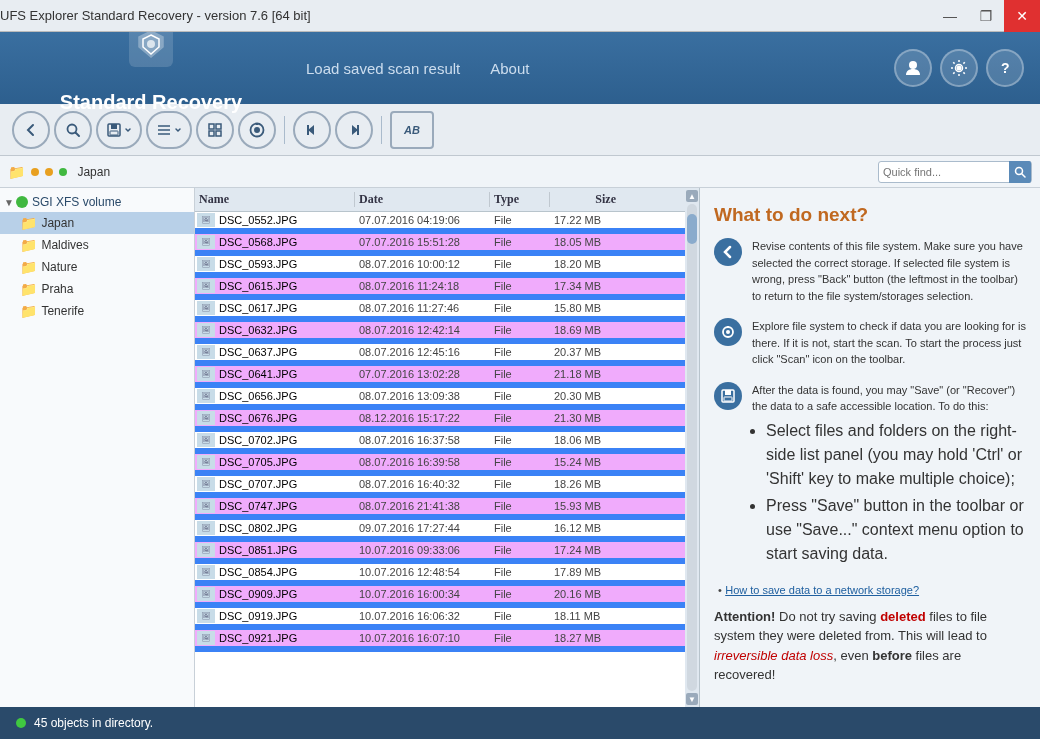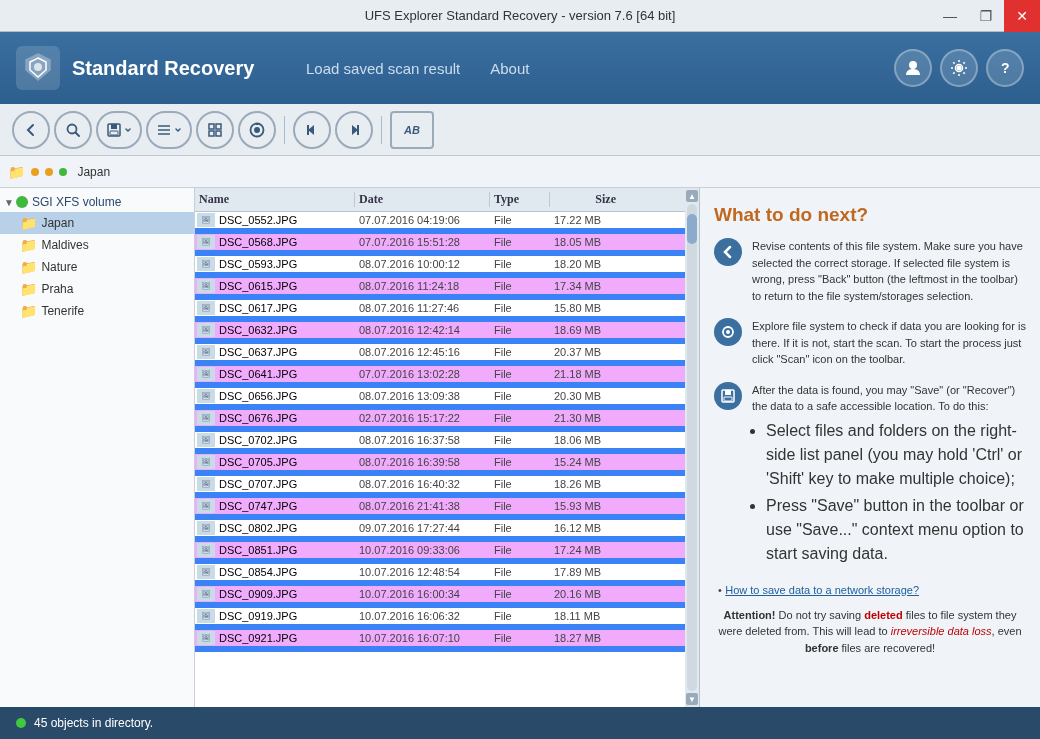--- a/index.html
+++ b/index.html
@@ -4,21 +4,20 @@
   <style>
     * { box-sizing: border-box; margin: 0; padding: 0; }
     body { font-family: 'Segoe UI', Arial, sans-serif; font-size: 12px; background: #d0d8e0; width: 1040px; height: 739px; overflow: hidden; }
 
     
     #titlebar {
       background: #e8edf2;
       height: 32px;
       display: flex;
       align-items: center;
-      justify-content: center;
       font-size: 13px;
       color: #333;
       border-bottom: 1px solid #bbb;
       position: relative;
     }
     #titlebar-controls {
       position: absolute;
       right: 0;
       top: 0;
       display: flex;
@@ -43,22 +42,23 @@
       background: linear-gradient(to bottom, #3a6fa0, #2d5f8e);
       height: 72px;
       display: flex;
       align-items: center;
       padding: 0 16px;
       gap: 0;
     }
     #brand {
       display: flex;
       align-items: center;
-      gap: 12px;
+      gap: 24px;
       min-width: 270px;
+      flex-direction: column;
     }
     #brand-logo {
       width: 44px;
       height: 44px;
       background: rgba(255,255,255,0.15);
       border-radius: 6px;
       display: flex; align-items: center; justify-content: center;
       font-size: 22px;
     }
     #brand-title {
@@ -310,24 +310,23 @@
     .hint-list { margin-left: 14px; margin-top: 4px; }
     .hint-list li { margin-bottom: 3px; font-size: 16px; color: #333; }
     .link-blue {
       color: #2060a0;
       text-decoration: underline;
       cursor: pointer;
       font-size: 11px;
     }
     .attention-box {
       margin-top: 10px;
-      font-size: 11px;
+      font-size: 13px;
       color: #333;
       line-height: 1.5;
-      text-align: center;
     }
     .attention-box strong { color: #333; }
     .attention-box .red-text { color: #c00000; }
 
     
     #statusbar {
       background: #2a4a6a;
       height: 32px;
       display: flex;
       align-items: center;
@@ -450,20 +449,29 @@
   <div class="tb-sep"></div>
   <button class="tb-btn" style="font-size:11px;font-weight:bold;color:#3a5a7a;border-radius:4px;width:44px;">AB</button>
 </div>
 
 <div id="pathbar">
   <span class="path-icon">📁</span>
   <span class="path-dot"></span>
   <span class="path-dot"></span>
   <span class="path-dot green"></span>
   <span id="path-text">Japan</span>
+  <div id="quick-find">
+    <input type="text" placeholder="Quick find..." style="">
+    <button id="quick-find-btn">
+      <svg width="12" height="12" viewBox="0 0 12 12">
+          <circle cx="5" cy="5" r="3.5" stroke="white" stroke-width="1.5" fill="none"></circle>
+          <line x1="7.5" y1="7.5" x2="11" y2="11" stroke="white" stroke-width="1.5" stroke-linecap="round"></line>
+        </svg>
+    </button>
+  </div>
 </div>
 
 <div id="main">
 
   <div id="left-panel">
 
     <div id="tree">
       <div class="tree-root">
         <span class="expand-icon">▼</span>
         <span class="green-circle"></span>
@@ -580,21 +588,21 @@
       </div>
       <div class="file-date-cell">08.07.2016 13:09:38</div>
       <div class="file-type-cell">File</div>
       <div class="file-size-cell">20.30 MB</div>
     </div>
           <div class="file-row alt">
       <div class="file-name-cell">
         <div class="file-thumb" style="background:#c8dce8; width:18px; height:14px; font-size:7px; display:flex; align-items:center; justify-content:center; color:#446;">🖼</div>
         <span>DSC_0676.JPG</span>
       </div>
-      <div class="file-date-cell">02.07.2016 15:17:22</div>
+      <div class="file-date-cell">08.12.2016 15:17:22</div>
       <div class="file-type-cell">File</div>
       <div class="file-size-cell">21.30 MB</div>
     </div>
           <div class="file-row">
       <div class="file-name-cell">
         <div class="file-thumb" style="background:#c8dce8; width:18px; height:14px; font-size:7px; display:flex; align-items:center; justify-content:center; color:#446;">🖼</div>
         <span>DSC_0702.JPG</span>
       </div>
       <div class="file-date-cell">08.07.2016 16:37:58</div>
       <div class="file-type-cell">File</div>

